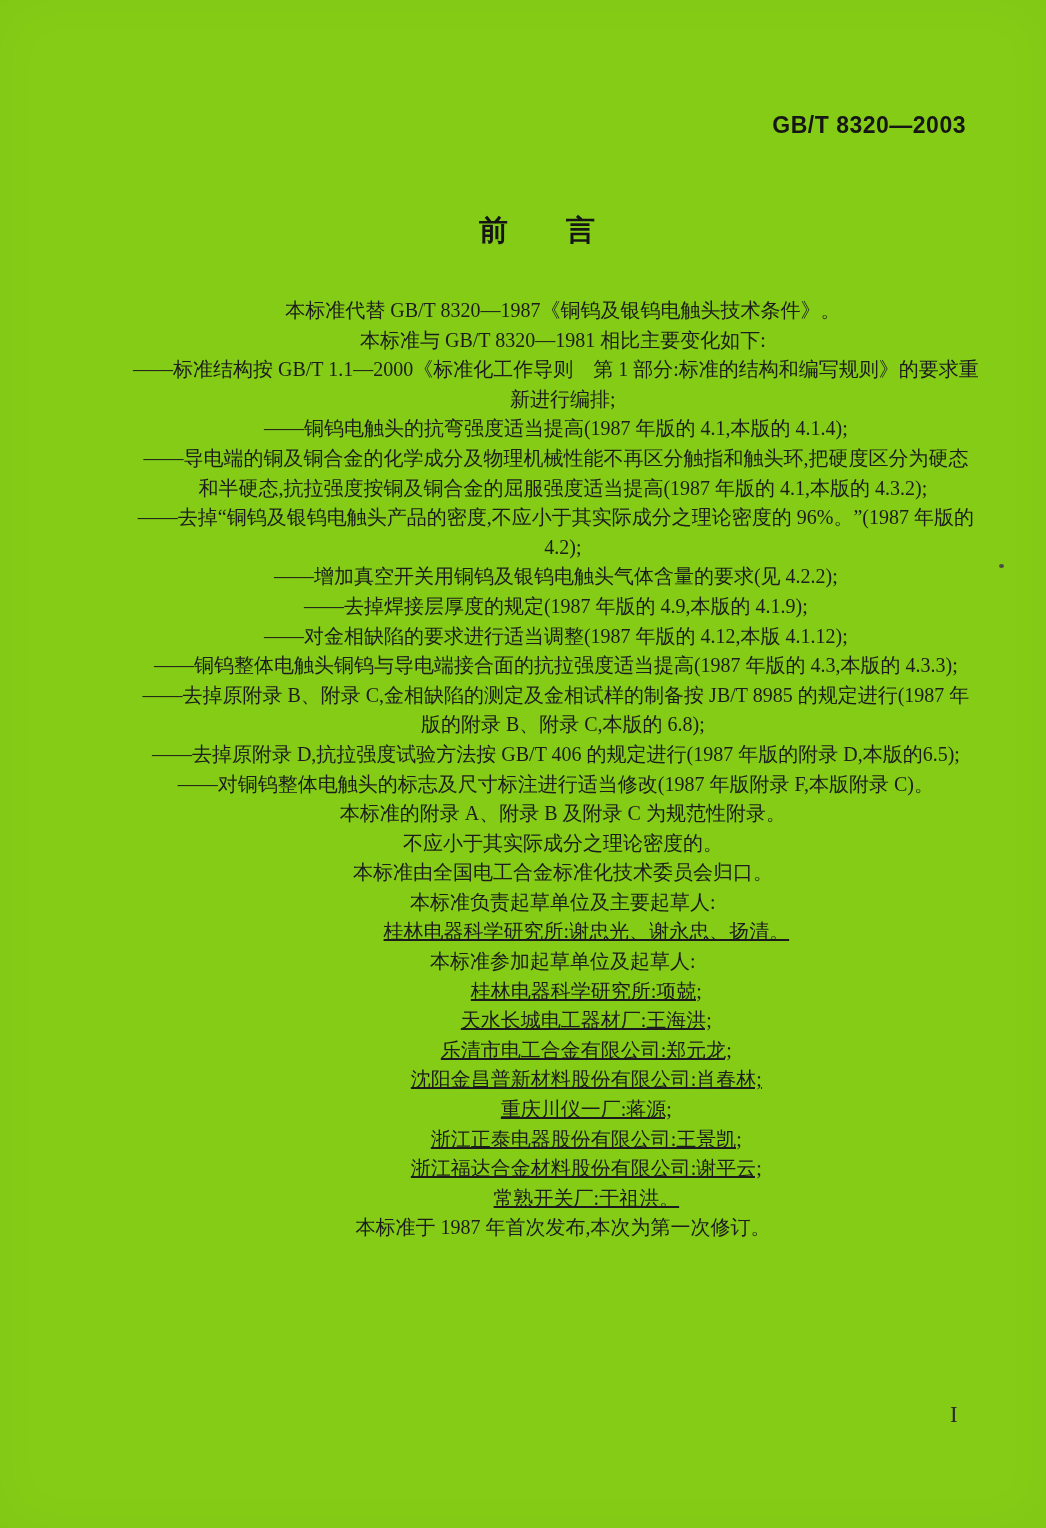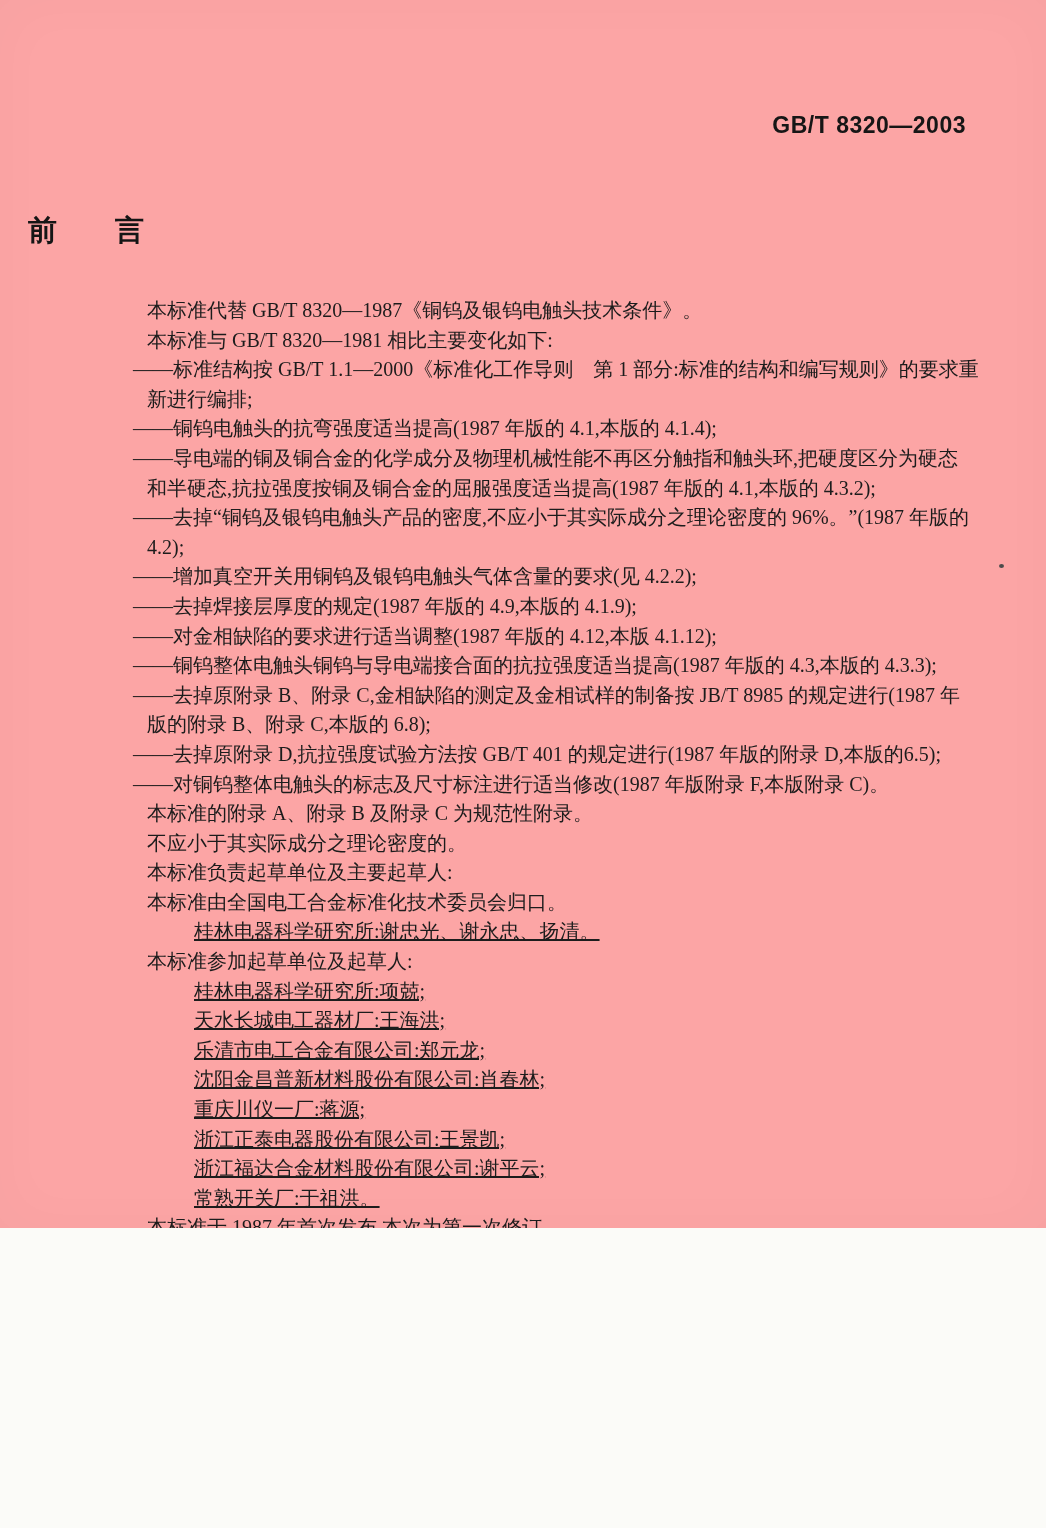--- a/index.html
+++ b/index.html
@@ -1,21 +1,21 @@
 <!DOCTYPE html>
 <html><head>
 <meta charset="utf-8">
 <style>
   * { margin: 0; padding: 0; box-sizing: border-box; }
   html, body { background: #fbfbf8; }
   .page {
     position: relative;
     width: 1046px;
-    height: 1228px;
-    background: #fca5a5;
+    height: 1528px;
+    background: #84cc16;
     color: #1b1b1b;
     font-family: "Liberation Serif", serif;
     overflow: hidden;
     box-shadow: inset 0 0 60px rgba(0,0,0,0.025);
   }
   .doc-number {
     position: absolute;
     top: 112px;
     right: 80px;
     font-family: "Liberation Sans", sans-serif;
@@ -23,34 +23,35 @@
     font-size: 23px;
     letter-spacing: 0.5px;
     color: #161616;
   }
   .page-title {
     position: absolute;
     top: 211px;
     left: 0;
     width: 100%;
     padding-left: 28px;
-    text-align: left;
+    text-align: center;
     font-family: "Liberation Sans", sans-serif;
     font-weight: 700;
     font-size: 29px;
     color: #151515;
   }
   .body-text {
     position: absolute;
     left: 147px;
     top: 296px;
     font-size: 20px;
     line-height: 29.6px;
     white-space: nowrap;
     color: #1c1c1c;
+    text-align: center;
   }
   .line { height: 29.6px; }
   .line--p    { margin-left: 0; }
   .line--dash { margin-left: -14px; }
   .line--cont { }
   .line--unit { margin-left: 47px; text-decoration: underline; }
   .page-number {
     position: absolute;
     left: 950px;
     top: 1402px;
@@ -86,26 +87,26 @@
     <div class="line line--dash">——导电端的铜及铜合金的化学成分及物理机械性能不再区分触指和触头环,把硬度区分为硬态</div>
     <div class="line line--cont">和半硬态,抗拉强度按铜及铜合金的屈服强度适当提高(1987 年版的 4.1,本版的 4.3.2);</div>
     <div class="line line--dash">——去掉“铜钨及银钨电触头产品的密度,不应小于其实际成分之理论密度的 96%。”(1987 年版的</div>
     <div class="line line--cont">4.2);</div>
     <div class="line line--dash">——增加真空开关用铜钨及银钨电触头气体含量的要求(见 4.2.2);</div>
     <div class="line line--dash">——去掉焊接层厚度的规定(1987 年版的 4.9,本版的 4.1.9);</div>
     <div class="line line--dash">——对金相缺陷的要求进行适当调整(1987 年版的 4.12,本版 4.1.12);</div>
     <div class="line line--dash">——铜钨整体电触头铜钨与导电端接合面的抗拉强度适当提高(1987 年版的 4.3,本版的 4.3.3);</div>
     <div class="line line--dash">——去掉原附录 B、附录 C,金相缺陷的测定及金相试样的制备按 JB/T 8985 的规定进行(1987 年</div>
     <div class="line line--cont">版的附录 B、附录 C,本版的 6.8);</div>
-    <div class="line line--dash">——去掉原附录 D,抗拉强度试验方法按 GB/T 401 的规定进行(1987 年版的附录 D,本版的6.5);</div>
+    <div class="line line--dash">——去掉原附录 D,抗拉强度试验方法按 GB/T 406 的规定进行(1987 年版的附录 D,本版的6.5);</div>
     <div class="line line--dash">——对铜钨整体电触头的标志及尺寸标注进行适当修改(1987 年版附录 F,本版附录 C)。</div>
     <div class="line line--p">本标准的附录 A、附录 B 及附录 C 为规范性附录。</div>
     <div class="line line--p">不应小于其实际成分之理论密度的。</div>
+    <div class="line line--p">本标准由全国电工合金标准化技术委员会归口。</div>
     <div class="line line--p">本标准负责起草单位及主要起草人:</div>
-    <div class="line line--p">本标准由全国电工合金标准化技术委员会归口。</div>
     <div class="line line--unit">桂林电器科学研究所:谢忠光、谢永忠、扬清。</div>
     <div class="line line--p">本标准参加起草单位及起草人:</div>
     <div class="line line--unit">桂林电器科学研究所:项兢;</div>
     <div class="line line--unit">天水长城电工器材厂:王海洪;</div>
     <div class="line line--unit">乐清市电工合金有限公司:郑元龙;</div>
     <div class="line line--unit">沈阳金昌普新材料股份有限公司:肖春林;</div>
     <div class="line line--unit">重庆川仪一厂:蒋源;</div>
     <div class="line line--unit">浙江正泰电器股份有限公司:王景凯;</div>
     <div class="line line--unit">浙江福达合金材料股份有限公司:谢平云;</div>
     <div class="line line--unit">常熟开关厂:于祖洪。</div>

